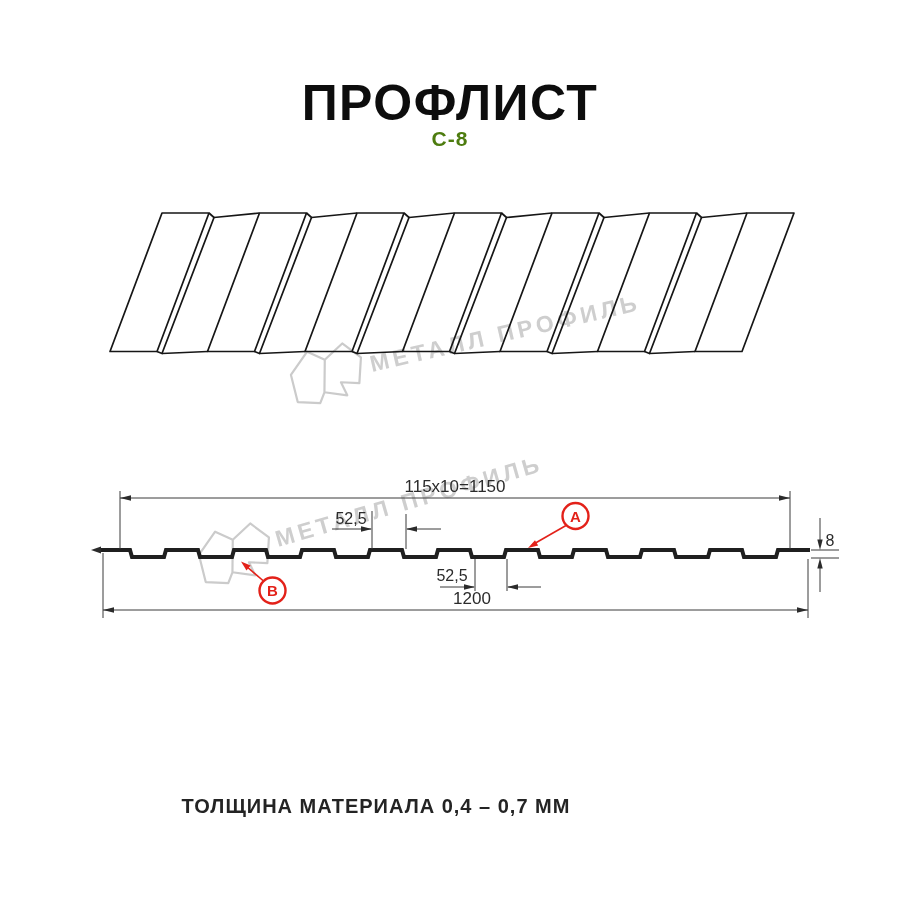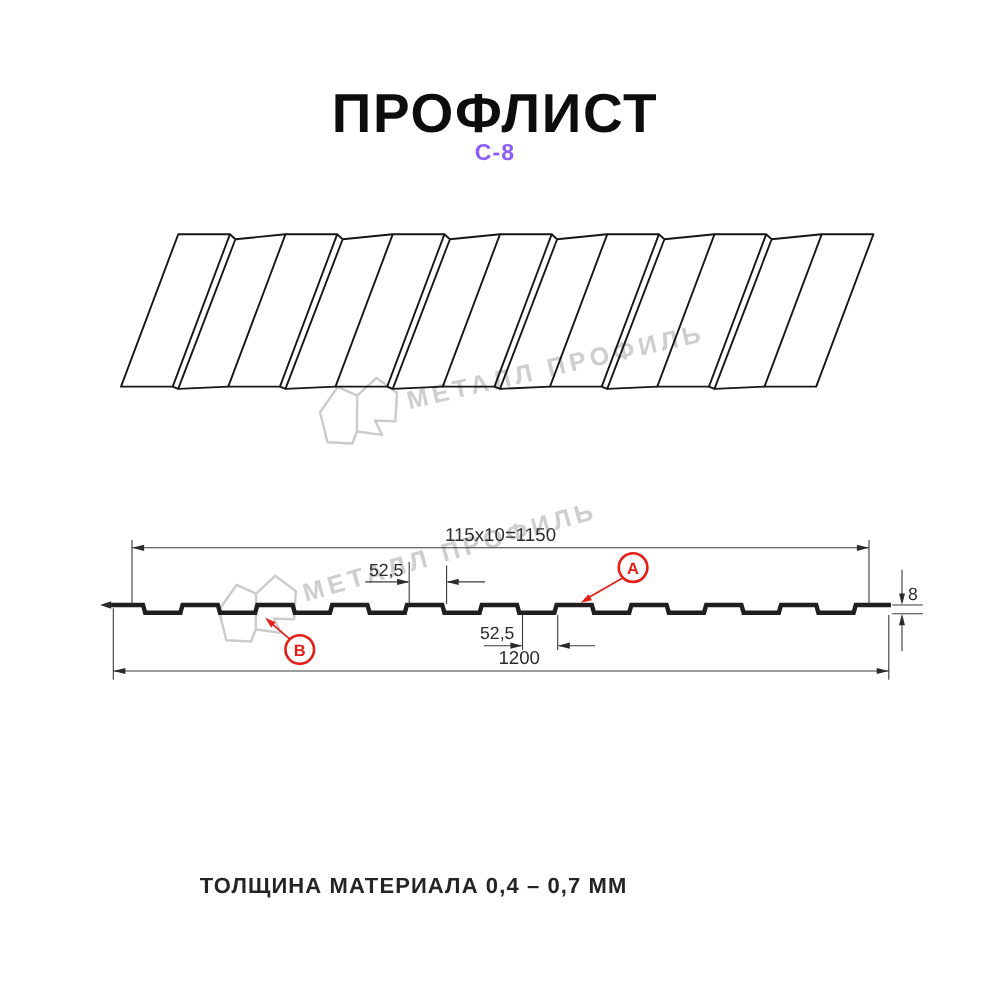--- a/index.html
+++ b/index.html
@@ -1,21 +1,21 @@
 <!DOCTYPE html>
 <html><head>
 <meta charset="utf-8">
 <style>
   html,body{margin:0;padding:0;background:#fff;}
   .page{position:relative;width:900px;height:900px;background:#ffffff;overflow:hidden;
         font-family:"Liberation Sans", sans-serif;}
   .title{position:absolute;top:74px;left:0;width:900px;text-align:center;
          font-size:50px;font-weight:800;letter-spacing:1.5px;color:#0d0d0d;}
   .subtitle{position:absolute;top:127px;left:0;width:900px;text-align:center;
-         font-size:21px;font-weight:600;letter-spacing:1px;color:#8b5cf6;}
+         font-size:21px;font-weight:600;letter-spacing:1px;color:#4d7c0f;}
   .footer-note{position:absolute;top:795px;left:0;width:752px;text-align:center;
          font-size:20px;font-weight:600;letter-spacing:1px;color:#242424;}
   svg{position:absolute;left:0;}
   #drawings{top:190px;}
   text.dim{font-family:"Liberation Sans",sans-serif;font-size:17px;fill:#2b2b2b;}
   text.dim-small{font-family:"Liberation Sans",sans-serif;font-size:16px;fill:#2b2b2b;}
   text.side-label{font-family:"Liberation Sans",sans-serif;font-size:15px;font-weight:bold;fill:#e32119;}
   text.wm-text{font-family:"Liberation Sans",sans-serif;font-size:23px;font-weight:bold;
          letter-spacing:4px;fill:#c9c9c9;opacity:.9;}
   .thin{stroke:#3a3a3a;stroke-width:1;fill:none;}

